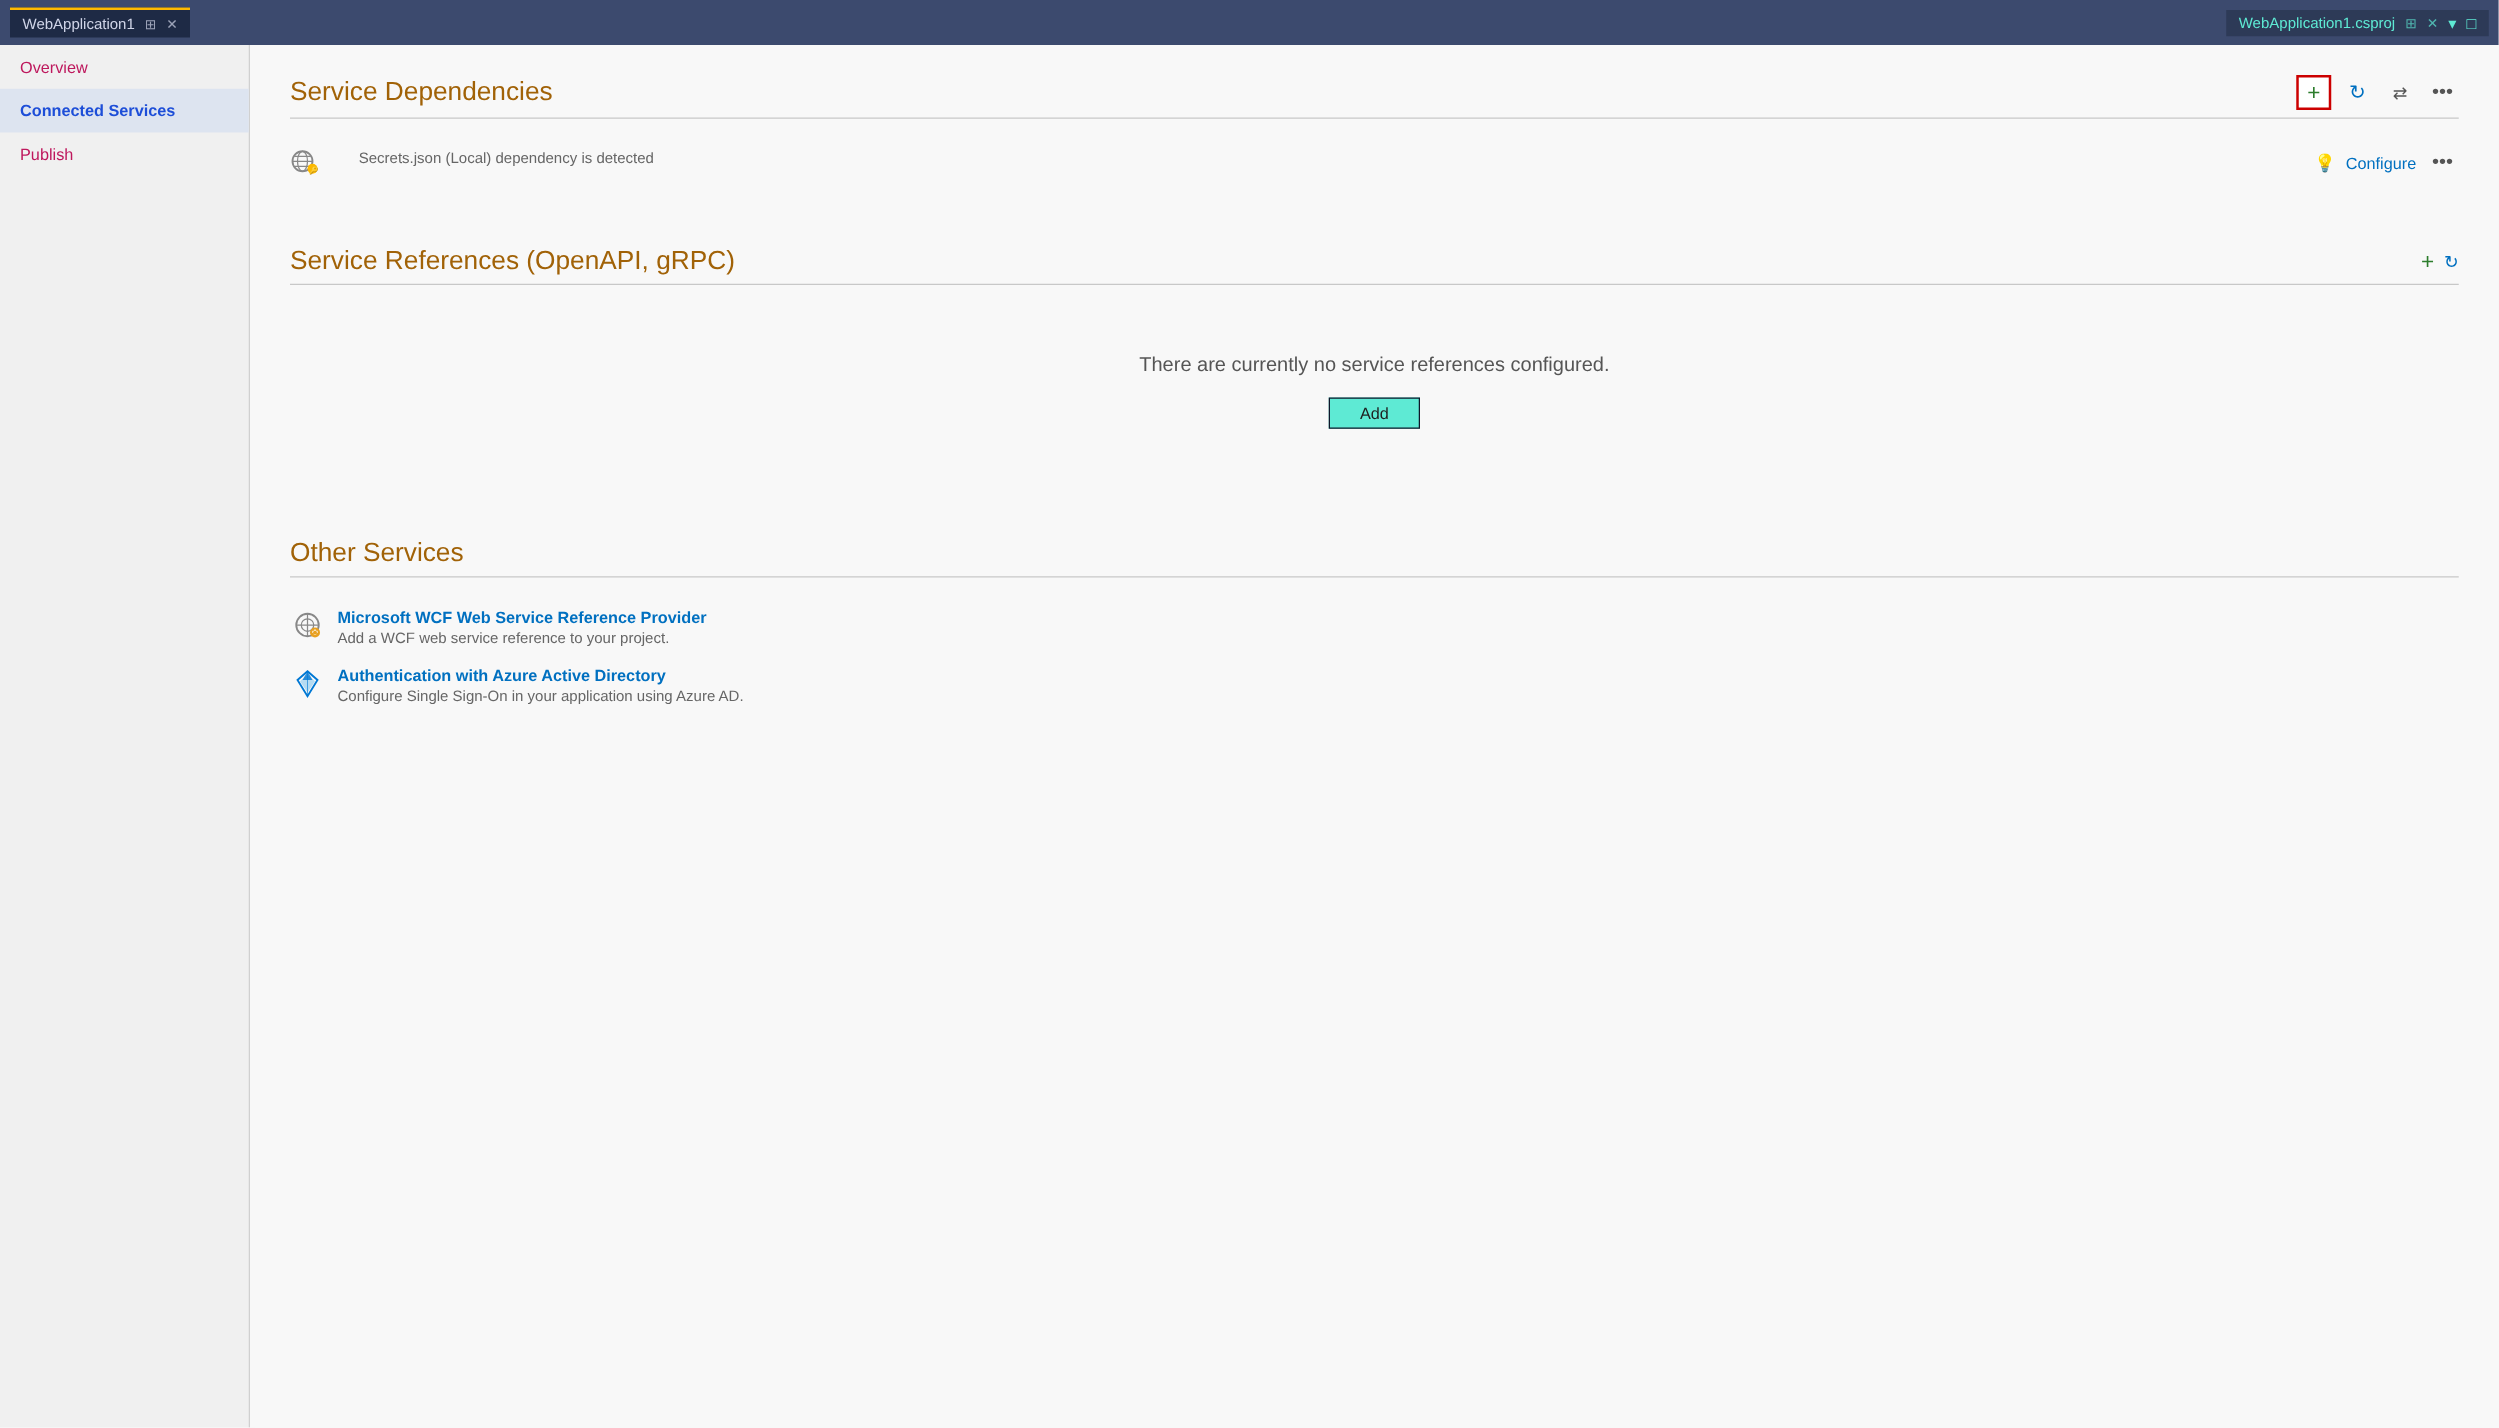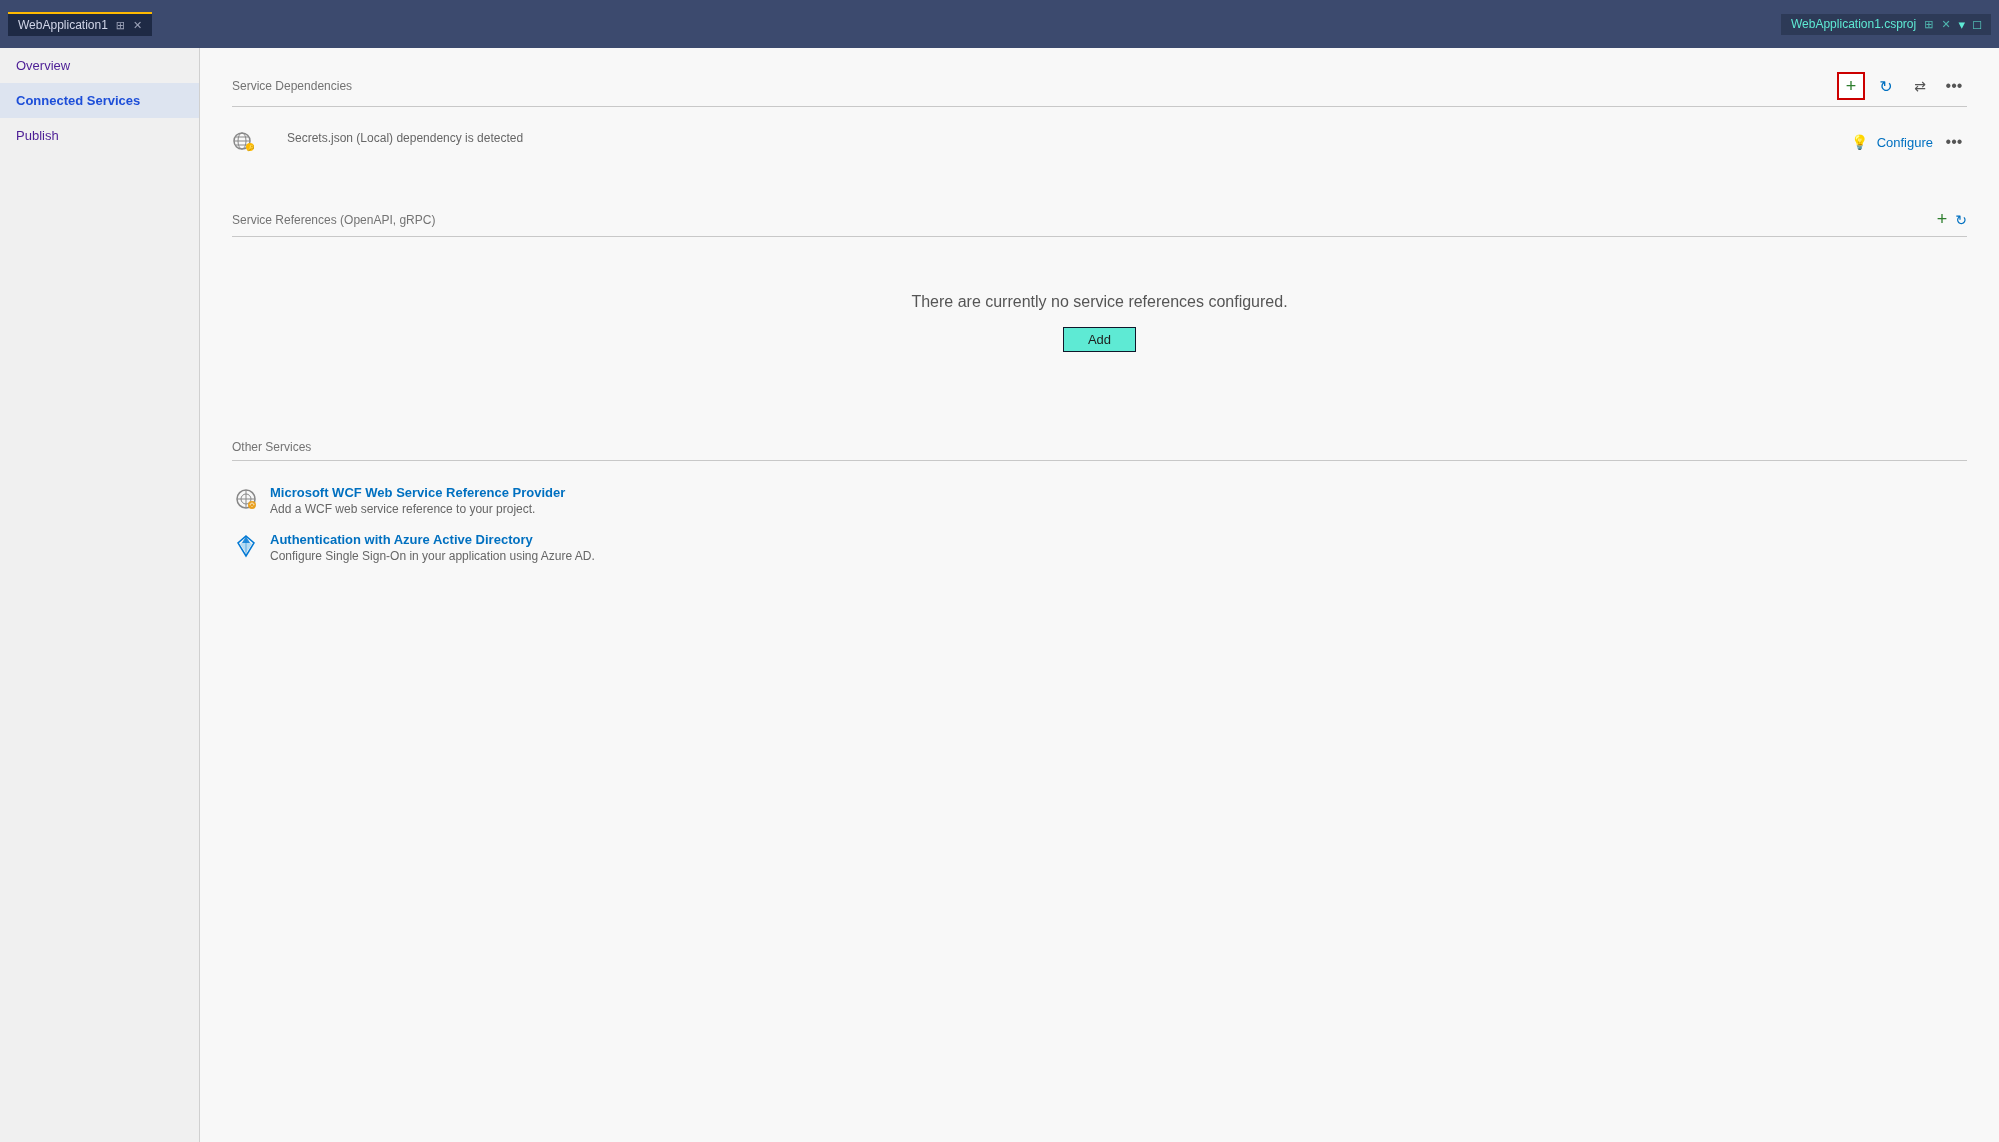--- a/index.html
+++ b/index.html
@@ -9,21 +9,21 @@
       background: #f5f5f5;
       color: #1e1e1e;
       width: 1999px;
       height: 1142px;
       overflow: hidden;
     }
 
     
     .title-bar {
       background: #3c4a6e;
-      height: 48px;
+      height: 36px;
       display: flex;
       align-items: center;
       justify-content: space-between;
       padding: 0 8px;
       color: #cdd2e6;
     }
     .title-bar-left {
       display: flex;
       align-items: center;
       gap: 6px;
@@ -69,21 +69,21 @@
       width: 200px;
       background: #f0f0f0;
       border-right: 1px solid #d0d0d0;
       padding: 0;
       flex-shrink: 0;
     }
     .sidebar-item {
       padding: 10px 16px;
       cursor: pointer;
       font-size: 13px;
-      color: #4c1d95;
+      color: #be185d;
     }
     .sidebar-item.active {
       background: #dde4f0;
       font-weight: 600;
       color: #1d4ed8;
     }
 
     
     .content {
       flex: 1;
@@ -98,23 +98,23 @@
     }
     .section-header {
       display: flex;
       align-items: center;
       justify-content: space-between;
       padding-bottom: 6px;
       border-bottom: 1px solid #c8c8c8;
       margin-bottom: 16px;
     }
     .section-title {
-      font-size: 12px;
+      font-size: 21px;
       font-weight: 400;
-      color: #737373;
+      color: #a16207;
     }
     .section-actions {
       display: flex;
       align-items: center;
       gap: 8px;
     }
 
     
     .btn-add-primary {
       width: 28px;

